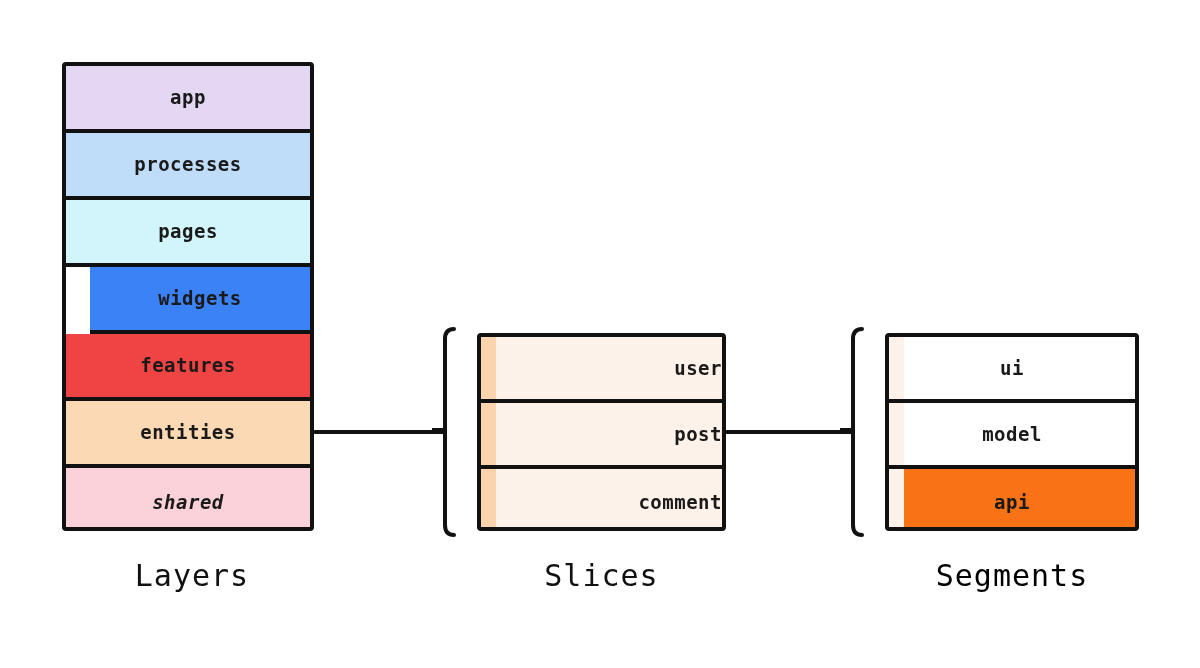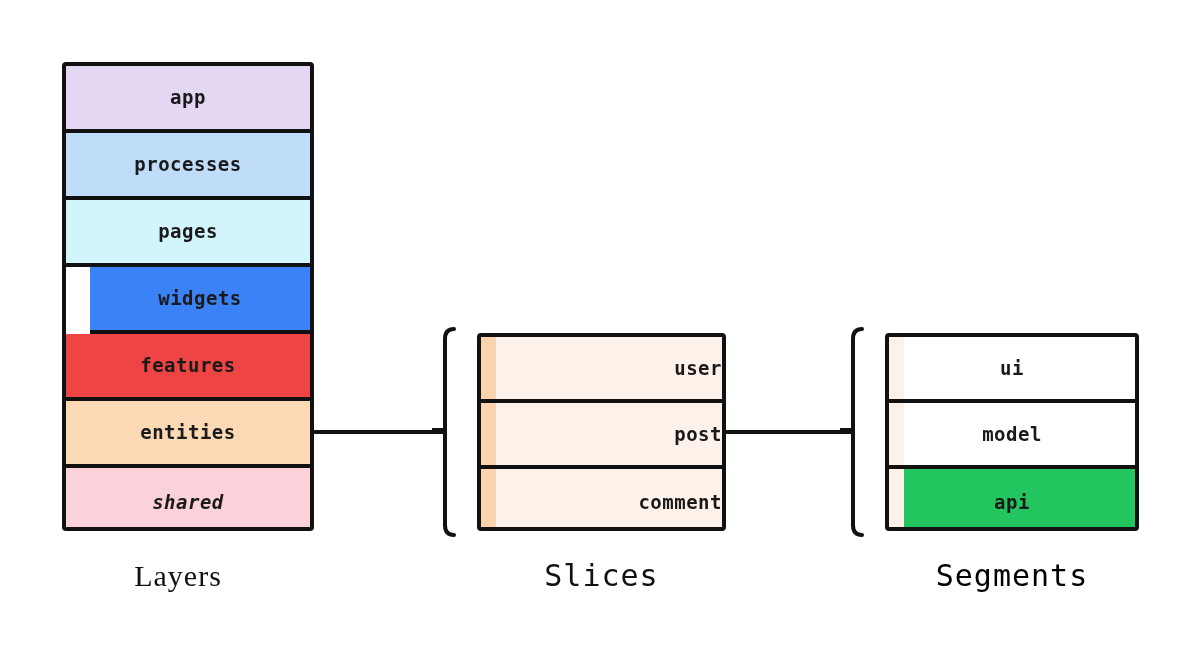--- a/index.html
+++ b/index.html
@@ -129,21 +129,21 @@
     top: 558px;
     text-align: center;
     font-family: "DejaVu Sans Mono", "Liberation Mono", monospace;
     font-size: 30px;
     font-weight: 400;
     color: #111111;
     letter-spacing: 1px;
     line-height: 1.2;
     white-space: nowrap;
   }
-  #caption-layers   { left: 52px;  width: 252px; font-family: Liberation Serif, serif; }
+  #caption-layers   { left: 66px;  width: 252px; }
   #caption-slices   { left: 477px; width: 249px; }
   #caption-segments { left: 885px; width: 254px; }
 </style>
 </head>
 <body style="background: rgb(255, 255, 255);">
 
 <div id="canvas" style="background: rgb(255, 255, 255);">
 
   <div class="stack" id="layers-stack" style="border-color: rgb(17, 17, 17);">
     <div class="row" style="background-color: rgb(227, 215, 244); border-bottom-color: rgb(17, 17, 17);">
@@ -204,21 +204,21 @@
 
   <div class="stack" id="segments-stack" style="border-color: rgb(17, 17, 17);">
     <div class="row" style="background-color: rgb(255, 255, 255); border-bottom-color: rgb(17, 17, 17);">
       <span class="stripe" style="background-color: rgb(253, 242, 233);"></span>
       <span class="row-label">ui</span>
     </div>
     <div class="row" style="background-color: rgb(255, 255, 255); border-bottom-color: rgb(17, 17, 17);">
       <span class="stripe" style="background-color: rgb(253, 242, 233);"></span>
       <span class="row-label">model</span>
     </div>
-    <div class="row" style="background-color: #22c55e; border-bottom-color: rgb(17, 17, 17);">
+    <div class="row" style="background-color: #f97316; border-bottom-color: rgb(17, 17, 17);">
       <span class="stripe" style="background-color: rgb(253, 242, 233);"></span>
       <span class="row-label">api</span>
     </div>
   </div>
 
   <div class="caption" id="caption-layers" style="color: rgb(17, 17, 17);">Layers</div>
   <div class="caption" id="caption-slices" style="color: rgb(17, 17, 17);">Slices</div>
   <div class="caption" id="caption-segments" style="color: #000000;">Segments</div>
 
 </div>

